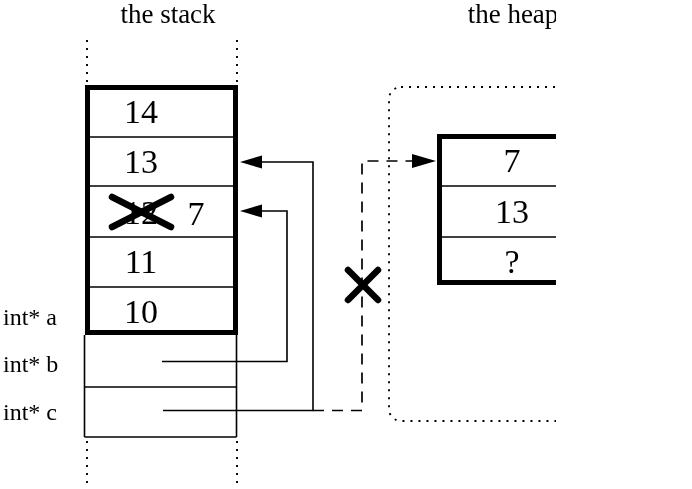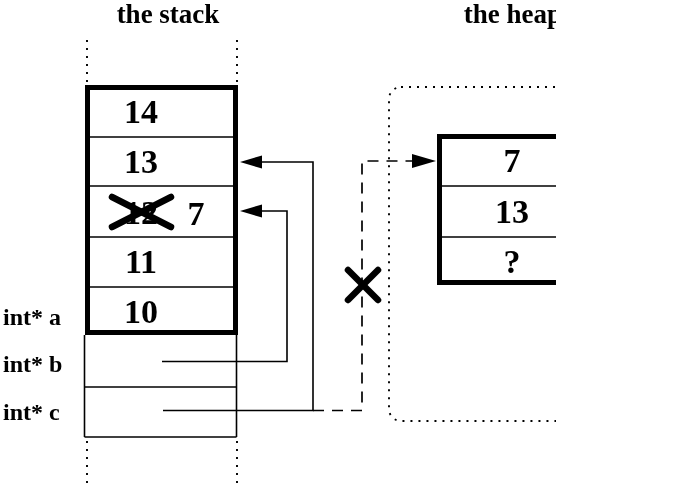--- a/index.html
+++ b/index.html
@@ -7,21 +7,20 @@
     padding: 0;
     background: #ffffff;
   }
   .canvas {
     position: relative;
     width: 556px;
     height: 489px;
     background: #ffffff;
     font-family: "Liberation Serif", serif;
     overflow: hidden;
-    font-weight: bold;
   }
   svg { display: block; }
   svg text {
     fill: #000000;
     font-family: "Liberation Serif", serif;
   }
   .title   { font-size: 27px; text-anchor: middle; }
   .num     { font-size: 34px; text-anchor: middle; }
   .varlabel{ font-size: 24px; text-anchor: start; }
   .thin    { stroke: #000000; stroke-width: 1.6; fill: none; }

